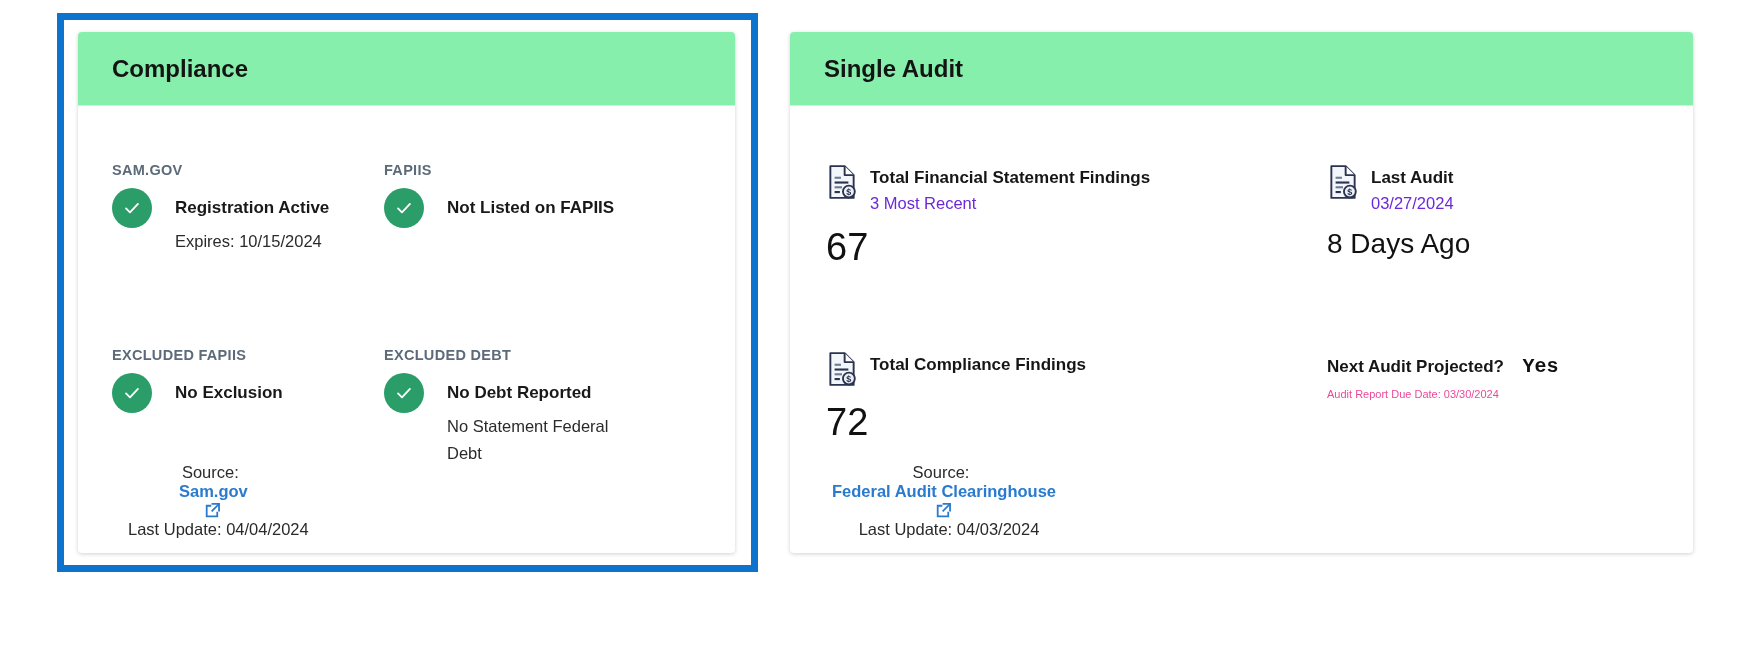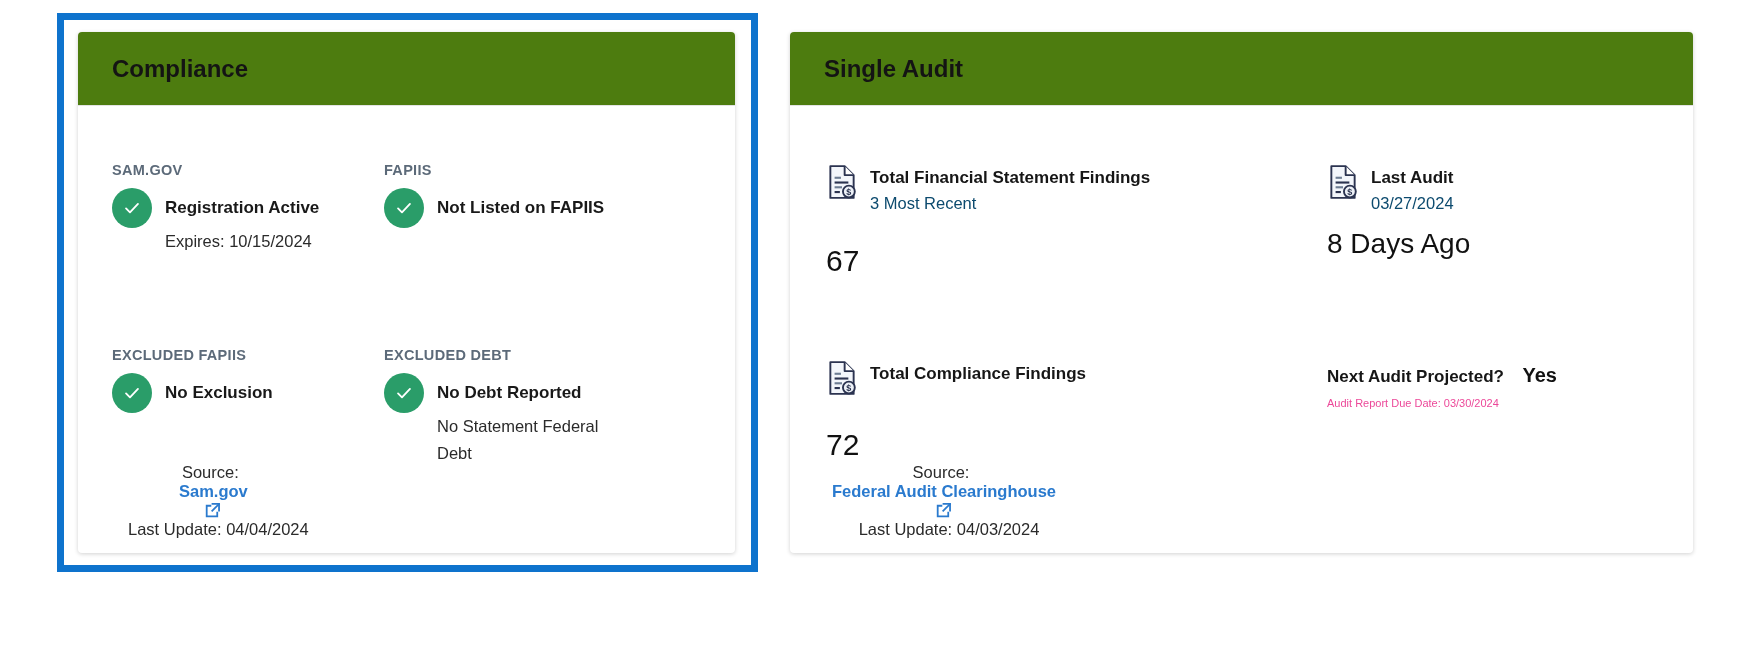--- a/index.html
+++ b/index.html
@@ -15,60 +15,60 @@
 
   .card {
     background:#ffffff; border-radius:4px;
     box-shadow:0 1px 4px rgba(0,0,0,.18);
     position:relative;
   }
   .card-compliance { margin:12px 16px 0 14px; width:657px; height:521px; }
   .card-audit { position:absolute; left:790px; top:32px; width:903px; height:521px; }
 
   .card-header {
-    height:74px; background:#4d7c0f; border-radius:4px 4px 0 0;
+    height:74px; background:#86efac; border-radius:4px 4px 0 0;
     border-bottom:1px solid #e3e3e3;
     display:flex; align-items:center; padding:0 34px;
   }
   .card-title { font-size:24px; font-weight:700; color:#141414; }
 
   
   .compliance-body {
     padding:56px 34px 0 34px;
     display:grid; grid-template-columns:272px 1fr; row-gap:92px;
   }
   .status-label {
     font-size:14.5px; font-weight:700; color:#5c6a79; letter-spacing:.3px;
     margin-bottom:10px;
   }
-  .status-row { display:flex; align-items:flex-start; }
+  .status-row { display:flex; align-items:flex-start;gap:10px; }
   .check-circle {
     width:40px; height:40px; border-radius:50%; background:#2a9d69;
     flex:0 0 40px; display:flex; align-items:center; justify-content:center;
     margin-right:13px;
   }
   .status-text { min-width:0; }
   .status-title { font-size:17px; font-weight:700; line-height:40px; color:#191919; }
   .status-detail { font-size:16.5px; line-height:27px; color:#2b2b2b; max-width:190px; }
 
   
   .audit-body {
     padding:60px 36px 0 36px;
     display:grid; grid-template-columns:501px 1fr; row-gap:84px;
   }
   .metric-head { display:flex; align-items:flex-start; }
   .doc-icon { flex:0 0 32px; margin-right:12px; margin-top:-2px; }
   .metric-title { font-size:17px; font-weight:700; line-height:24px; color:#161616; }
-  .metric-sub { font-size:16.5px; line-height:26px; color:#0c4a6e; }
-  .metric-value { font-size:30px; font-weight:400; color:#111; margin-top:28px; }
+  .metric-sub { font-size:16.5px; line-height:26px; color:#6d28d9; }
+  .metric-value { font-size:38px; font-weight:400; color:#111; margin-top:10px; }
   .metric-value.days { font-size:28px; margin-top:12px; }
 
   .next-audit { padding-top:2px; }
   .na-question { font-size:17px; font-weight:700; color:#161616; }
-  .na-answer { font-size:20px; font-weight:700; color:#111; margin-left:14px; }
+  .na-answer { font-size:20px; font-weight:700; color:#111; margin-left:14px;font-family:Liberation Mono, monospace; }
   .na-due { font-size:11px; color:#ec4899; margin-top:10px; }
 
   
   .card-footer {
     position:absolute; left:34px; bottom:14px;
     display:flex; align-items:center; font-size:16.5px; color:#2b2b2b;
     white-space:nowrap;
     flex-direction:column;
   }
   .card-audit .card-footer { left:36px; }

